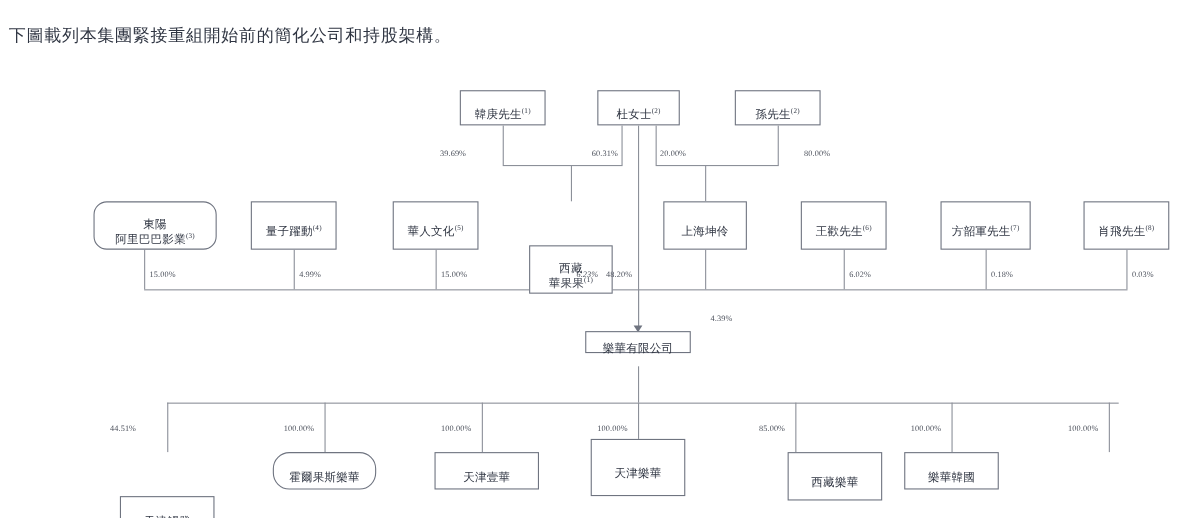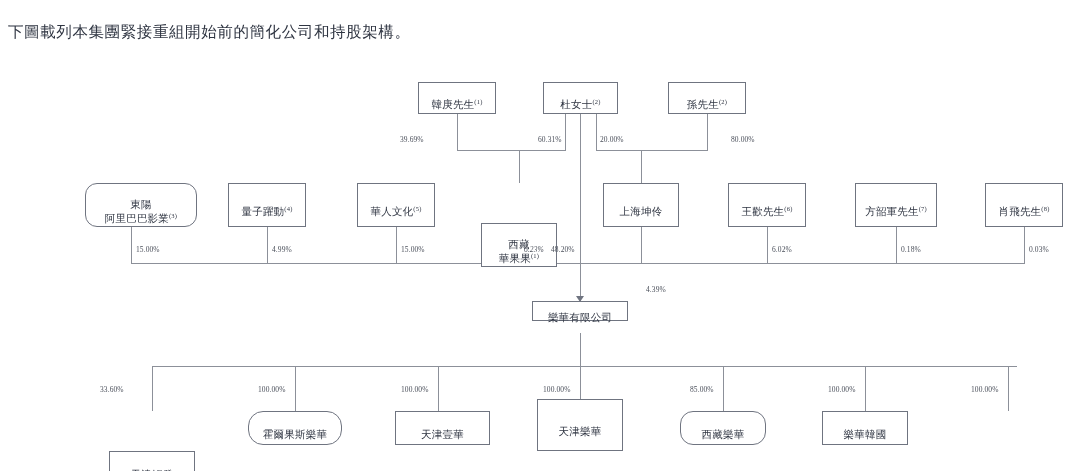--- a/index.html
+++ b/index.html
@@ -213,21 +213,21 @@
   <div class="hline" style="left:152px; top:366px; width:865px;"></div>
 
   <div class="vline" style="left:152px; top:366px; height:45px;"></div>
   <div class="vline" style="left:295px; top:366px; height:45px;"></div>
   <div class="vline" style="left:438px; top:366px; height:45px;"></div>
   <div class="vline" style="left:580px; top:366px; height:45px;"></div>
   <div class="vline" style="left:723px; top:366px; height:45px;"></div>
   <div class="vline" style="left:865px; top:366px; height:45px;"></div>
   <div class="vline" style="left:1008px; top:366px; height:45px;"></div>
 
-  <div class="pct" style="left:100px; top:385px;">33.60%</div>
+  <div class="pct" style="left:100px; top:385px;">44.51%</div>
   <div class="pct" style="left:258px; top:385px;">100.00%</div>
   <div class="pct" style="left:401px; top:385px;">100.00%</div>
   <div class="pct" style="left:543px; top:385px;">100.00%</div>
   <div class="pct" style="left:690px; top:385px;">85.00%</div>
   <div class="pct" style="left:828px; top:385px;">100.00%</div>
   <div class="pct" style="left:971px; top:385px;">100.00%</div>
 
   <div class="node" style="left:109px; top:411px; width:86px; height:34px;margin-top:40px;">
     <span class="label-inner">
       <span>天津觸發</span><sup></sup>
@@ -245,21 +245,21 @@
       <span>天津壹華</span><sup></sup>
     </span>
   </div>
 
   <div class="node" style="left:537px; top:399px; width:86px; height:52px;">
     <span class="label-inner">
       <span>天津樂華</span><sup></sup>
     </span>
   </div>
 
-  <div class="node" style="left:680px; top:411px; width:86px; height:34px;border-radius:13px;">
+  <div class="node" style="left:716px; top:411px; width:86px; height:44px;">
     <span class="label-inner">
       <span>西藏樂華</span><sup></sup>
     </span>
   </div>
 
   <div class="node" style="left:822px; top:411px; width:86px; height:34px;">
     <span class="label-inner">
       <span>樂華韓國</span><sup></sup>
     </span>
   </div>

